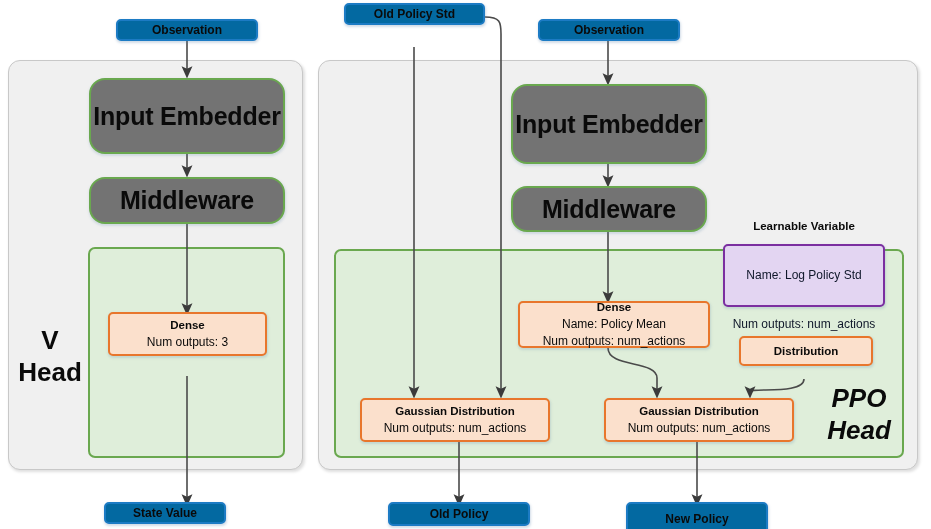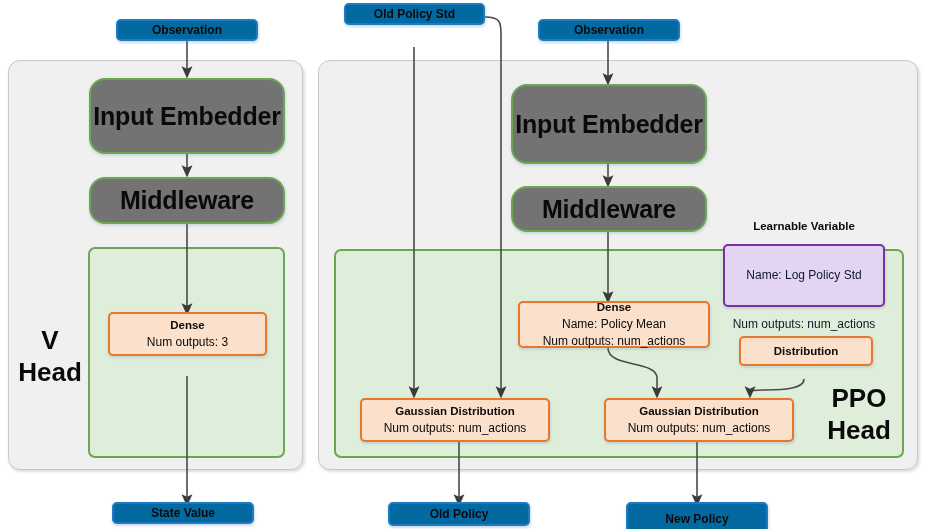--- a/index.html
+++ b/index.html
@@ -182,21 +182,21 @@
 
   <div class="panel" style="left:318px; top:60px; width:600px; height:410px;"></div>
 
   <div class="group" style="left:88px; top:247px; width:197px; height:211px;"></div>
 
   <div class="group" style="left:334px; top:249px; width:570px; height:209px;"></div>
 
   <div class="head-caption" style="left:14px; top:325px; width:72px;">V
 Head</div>
 
-  <div class="head-caption" style="left:818px; top:383px; width:82px;">PPO
+  <div class="head-caption" style="left:818px; top:383px; width:82px;font-style:italic;">PPO
 Head</div>
 
   <div class="node io-block" style="left:116px; top:19px; width:142px; height:22px;">
     <span class="lbl">Observation</span>
   </div>
 
   <div class="node io-block" style="left:344px; top:3px; width:141px; height:22px;">
     <span class="lbl">Old Policy Std</span>
   </div>
 
@@ -245,21 +245,21 @@
   <div class="node orange-block" style="left:360px; top:398px; width:190px; height:44px;">
     <span class="hdr">Gaussian Distribution</span>
     <span class="sub">Num outputs: num_actions</span>
   </div>
 
   <div class="node orange-block" style="left:604px; top:398px; width:190px; height:44px;">
     <span class="hdr">Gaussian Distribution</span>
     <span class="sub">Num outputs: num_actions</span>
   </div>
 
-  <div class="node io-block" style="left:112px; top:502px; width:142px; height:22px;">
+  <div class="node io-block" style="left:104px; top:502px; width:122px; height:22px;">
     <span class="lbl">State Value</span>
   </div>
 
   <div class="node io-block" style="left:388px; top:502px; width:142px; height:24px;">
     <span class="lbl">Old Policy</span>
   </div>
 
   <div class="node io-block" style="left:626px; top:502px; width:142px; height:34px;">
     <span class="lbl">New Policy</span>
   </div>

